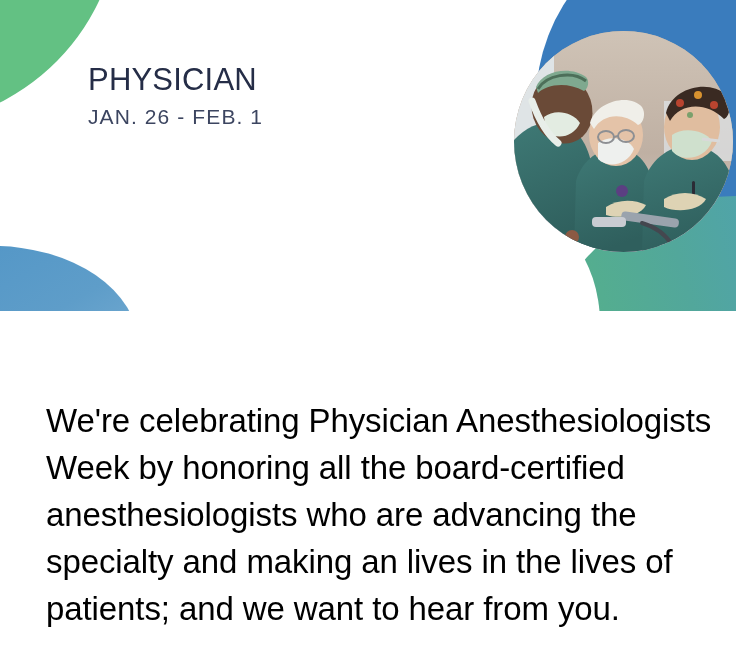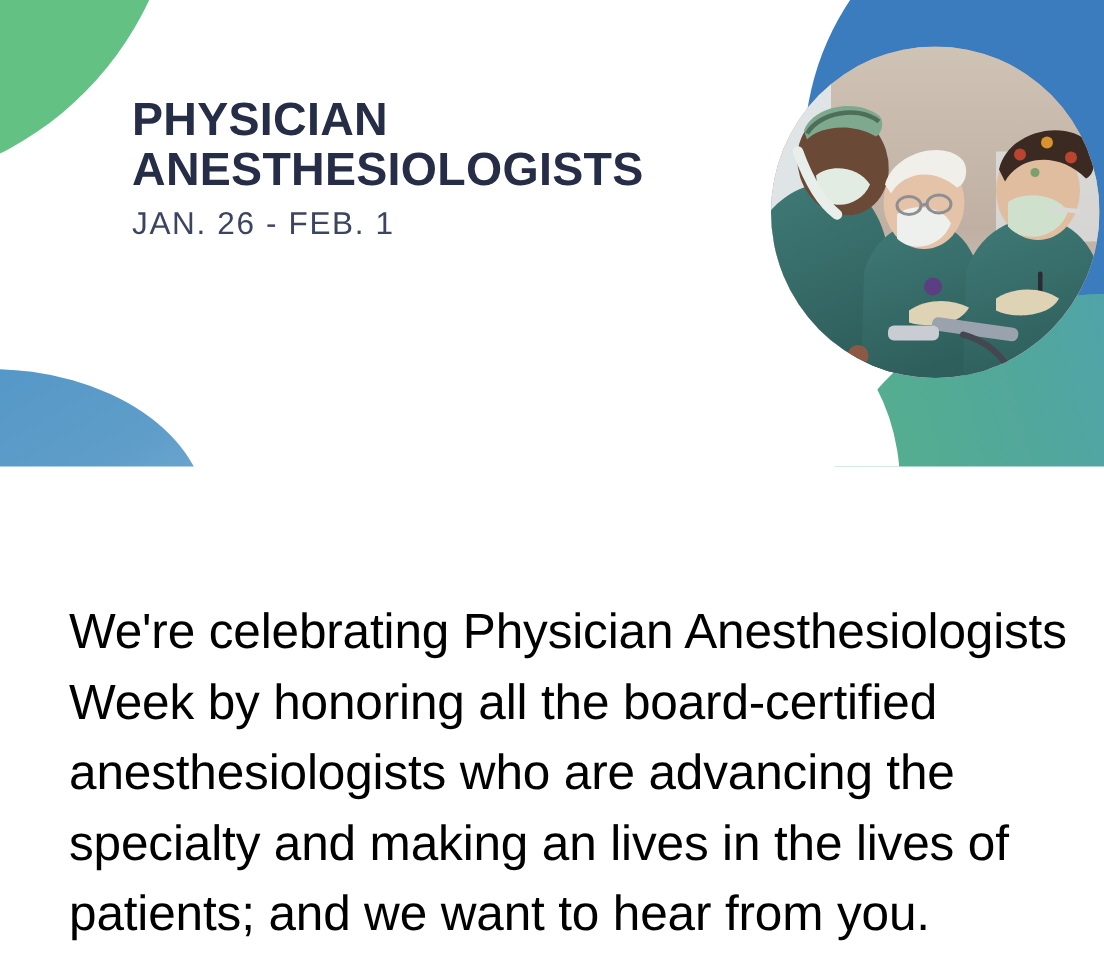--- a/index.html
+++ b/index.html
@@ -119,21 +119,21 @@
     letter-spacing: 2.1px;
     font-weight: 400;
     color: #3c4560;
     margin: 0 0 7px 0;
     white-space: nowrap;
   }
   .headline {
     font-size: 31px;
     line-height: 33px;
     letter-spacing: 0.2px;
-    font-weight: 700;
+    font-weight: 400;
     color: #252d47;
     margin: 0;
   }
   .headline .hl-line { display: block; }
   .daterange {
     font-size: 21px;
     line-height: 28px;
     letter-spacing: 1.1px;
     font-weight: 400;
     color: #3c4560;
@@ -220,19 +220,18 @@
       <rect x="108" y="180" width="58" height="9" rx="4" fill="#9aa3ad" transform="rotate(8 108 180)"></rect>
       <rect x="78" y="186" width="34" height="10" rx="4" fill="#c9ccd2"></rect>
       <path d="M128 192 C142 196 152 204 158 214" fill="none" stroke="#44474f" stroke-width="4" stroke-linecap="round"></path>
       <circle cx="58" cy="206" r="7" fill="#8c5a44"></circle>
     </svg>
   </div>
 
   <div class="banner-text">
     <h1 class="headline">
       <span class="hl-line">PHYSICIAN</span>
-      <span class="hl-line">ANESTHESIOLOGISTS</span>
     </h1>
     <p class="daterange">JAN. 26 - FEB. 1</p>
   </div>
 </div>
 
 <p class="body-copy">We're celebrating Physician Anesthesiologists Week by honoring all the board-certified anesthesiologists who are advancing the specialty and making an lives in the lives of patients; and we want to hear from you.</p>
 
 </body></html>

